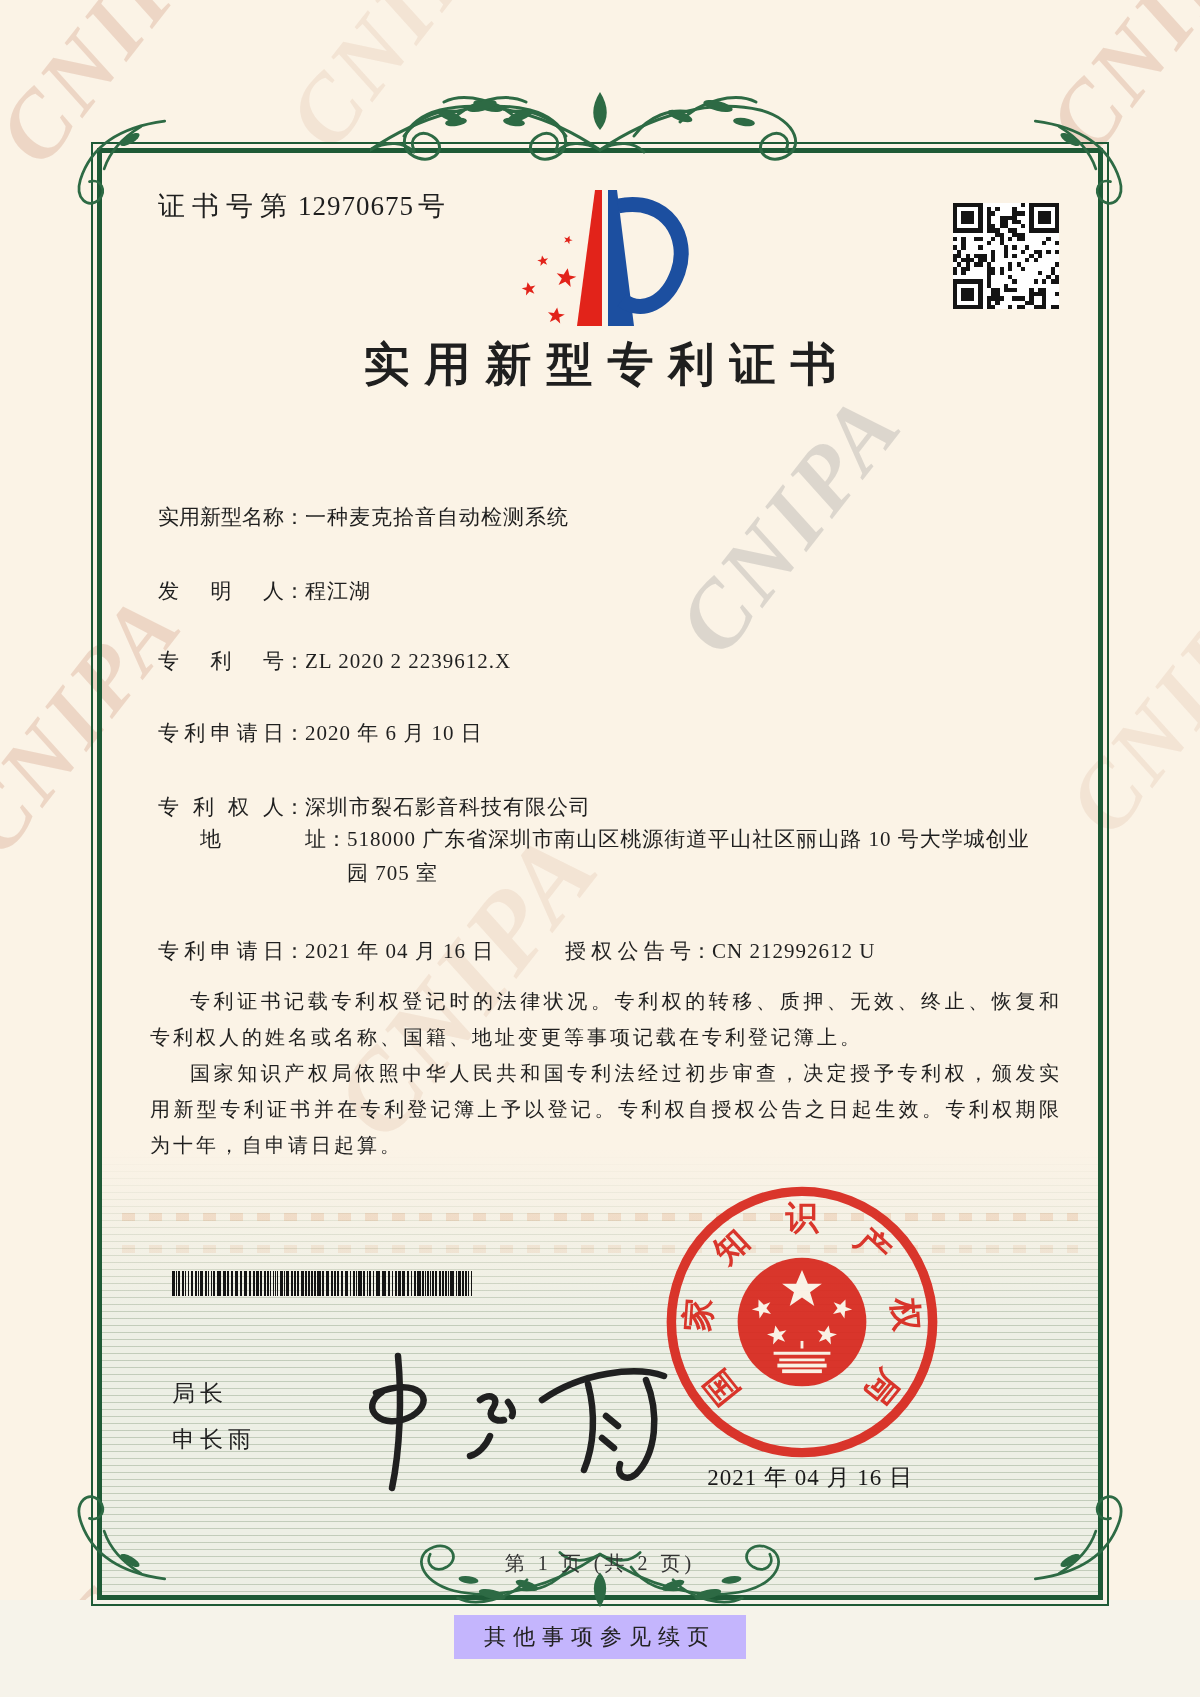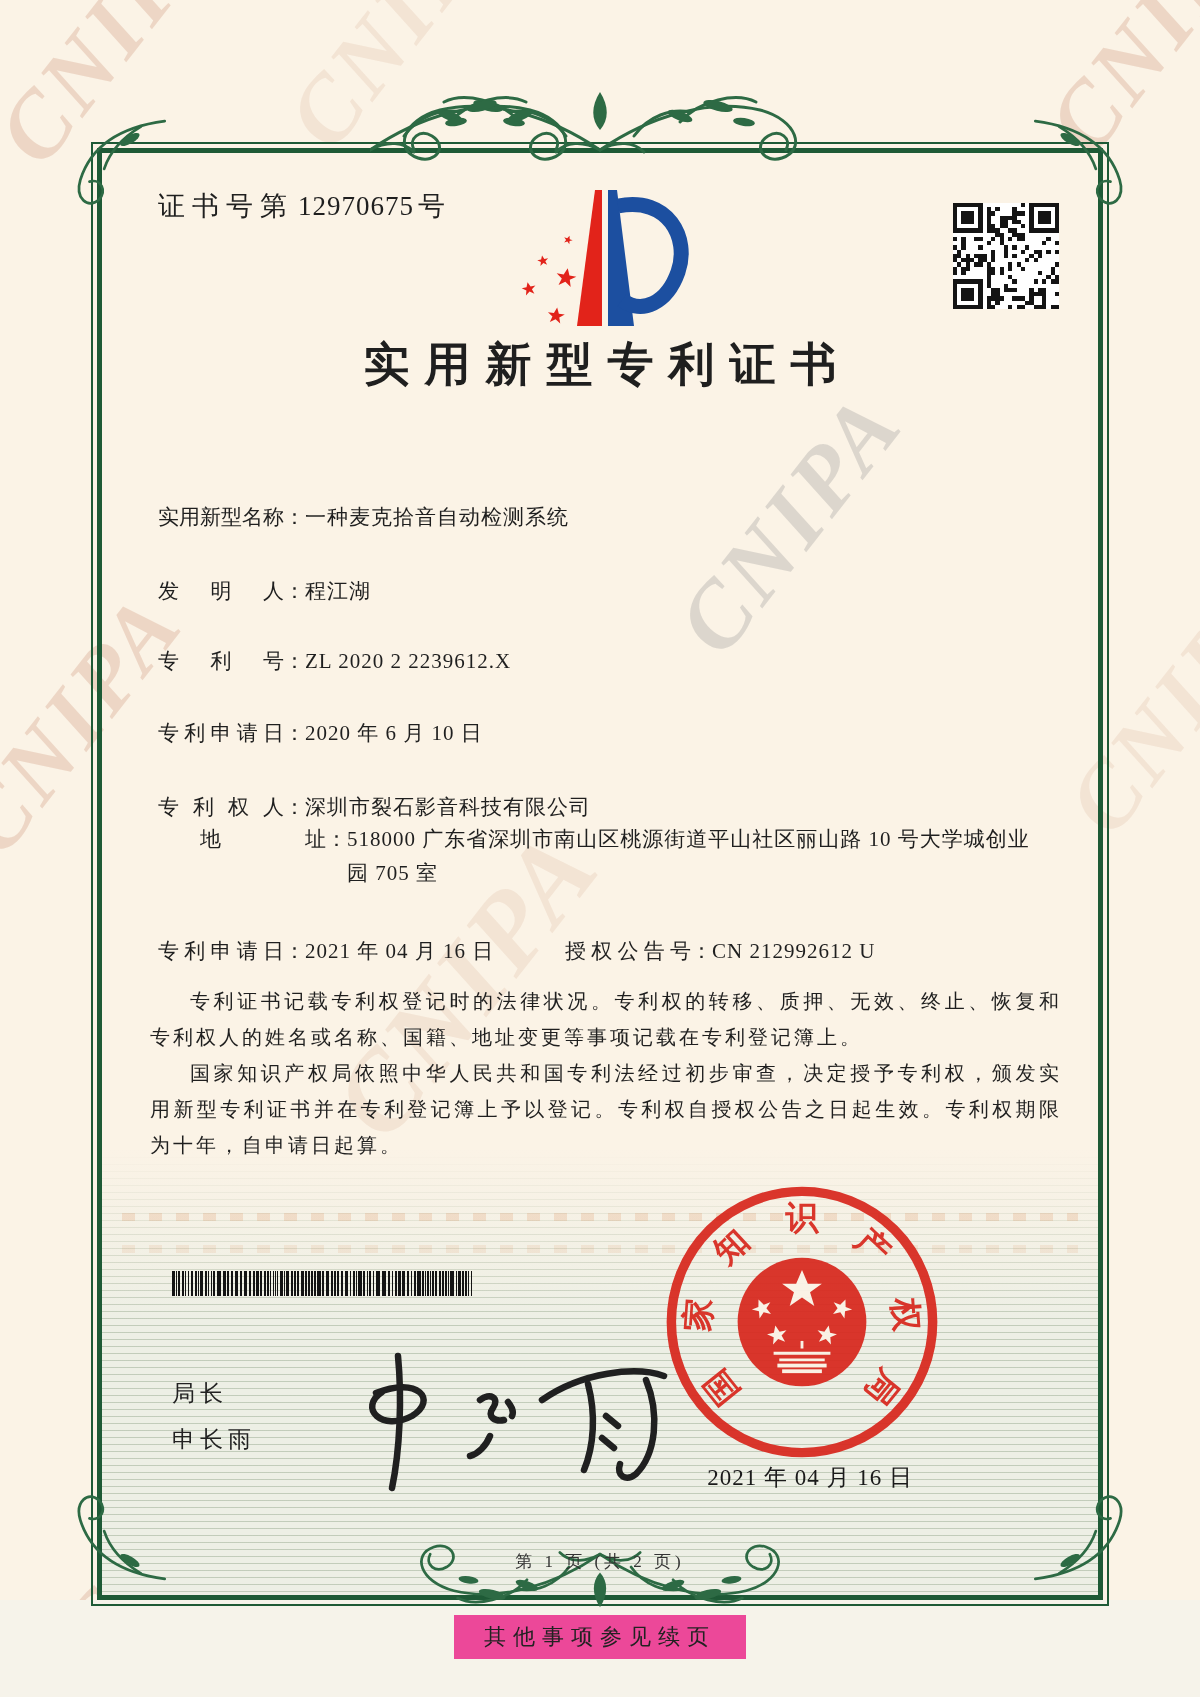--- a/index.html
+++ b/index.html
@@ -75,31 +75,31 @@
   .seal-chars text {
     font-size:35px; font-weight:bold; fill:#d8281e; text-anchor:middle;
     font-family:"Liberation Serif","DejaVu Serif",serif;
   }
   .seal-date {
     position:absolute; left:680px; top:1462px; width:260px; text-align:center;
     font-size:23px; letter-spacing:1px; color:#1a1a1a; z-index:6;
   }
   .page-num {
     position:absolute; left:0; right:0; top:1550px; text-align:center;
-    font-size:17px; letter-spacing:4px; color:#333; z-index:4;
+    font-size:20px; letter-spacing:4px; color:#333; z-index:4;
   }
   .note-strip {
     position:absolute; left:0; right:0; top:1600px; bottom:0;
     background:#f6f3ea; z-index:2;
   }
   .note {
     position:absolute; left:0; right:0; top:1615px; text-align:center; z-index:4;
   }
   .note span {
-    display:inline-block; background:#ec4899; padding:7px 30px;
+    display:inline-block; background:#c4b5fd; padding:7px 30px;
     font-size:22px; letter-spacing:7px; color:#222;
   }
 </style>
 </head>
 <body>
 
 <div class="sheet">
 
   <svg width="0" height="0" style="position:absolute">
     <defs>

